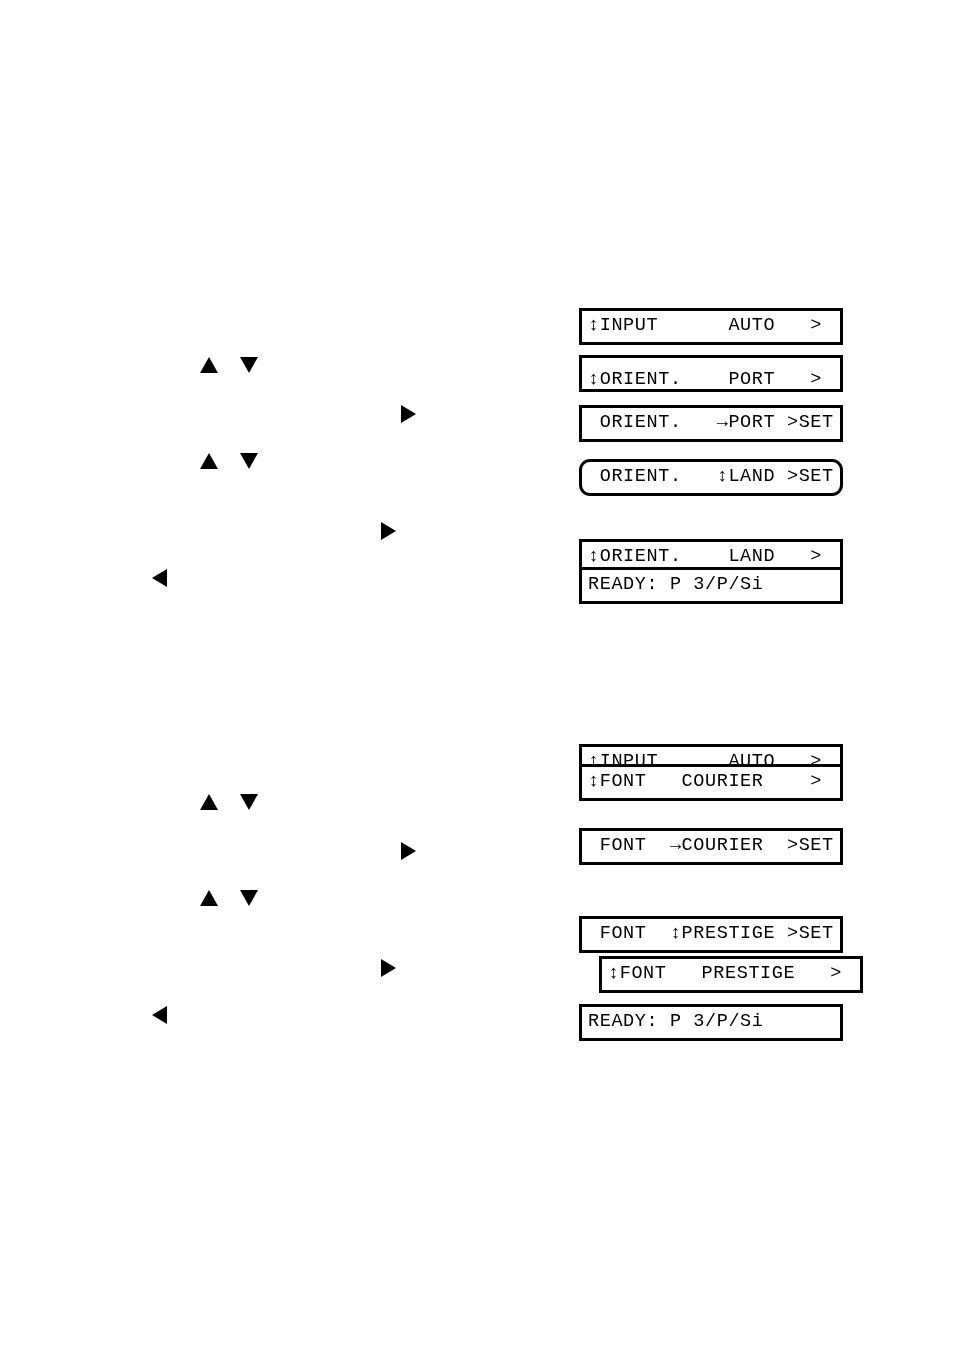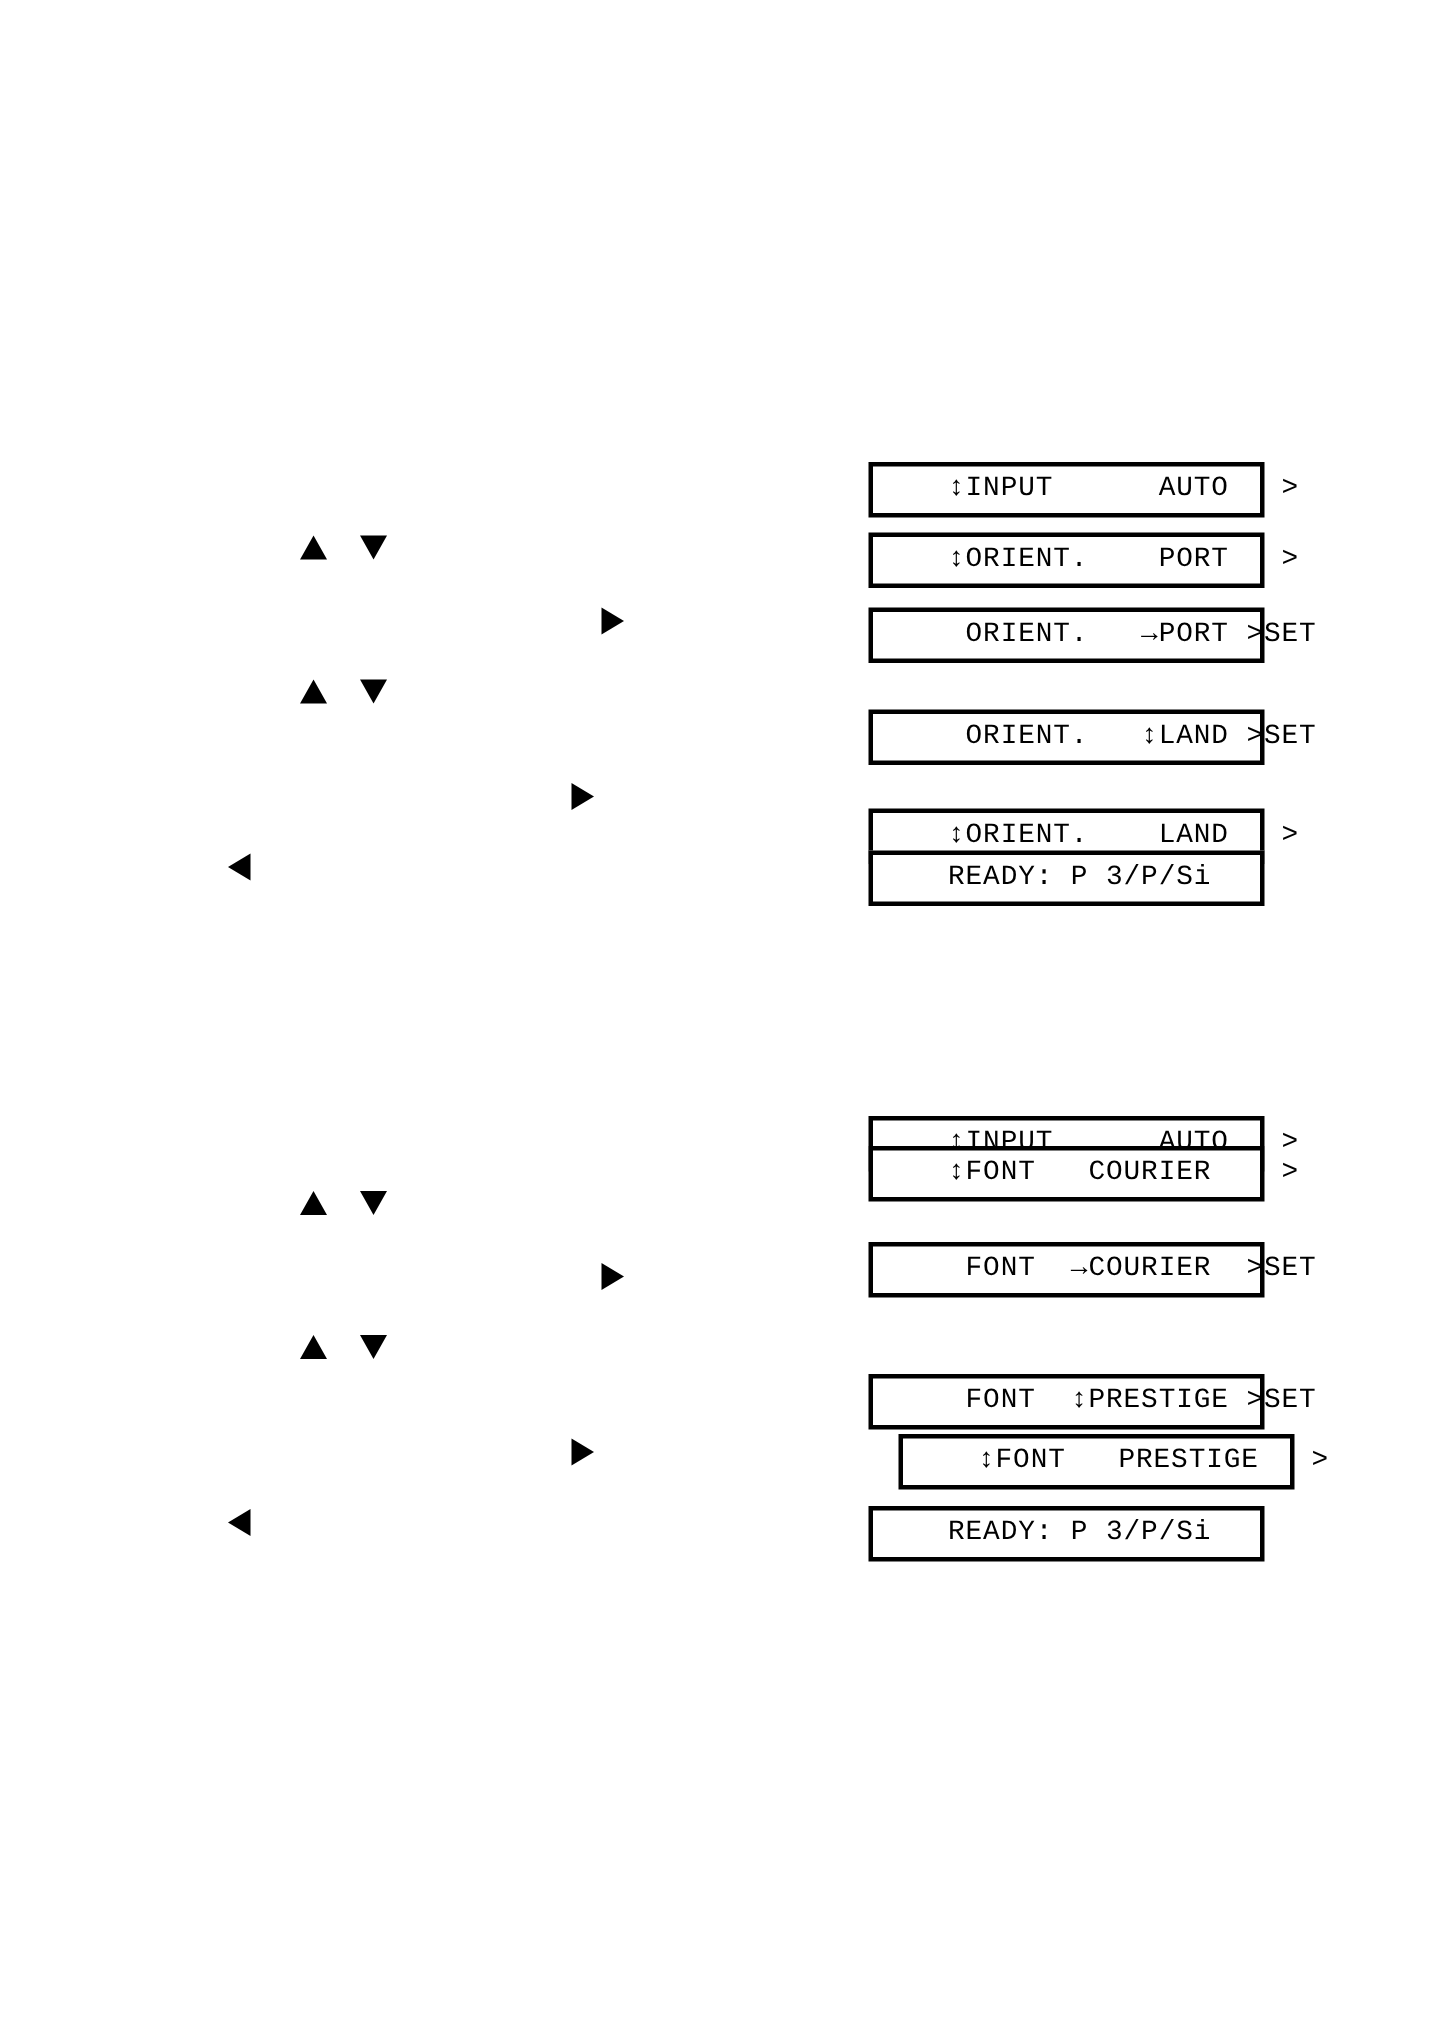--- a/index.html
+++ b/index.html
@@ -27,21 +27,20 @@
   .lcd {
     position: absolute;
     box-sizing: border-box;
     border: 3px solid #000000;
     background: #ffffff;
     height: 37px;
     width: 264px;
     left: 579px;
     display: flex;
     align-items: center;
-    padding-left: 44px;
   }
   .lcd-text {
     font-family: "Liberation Mono", "DejaVu Sans Mono", monospace;
     font-size: 18.5px;
     letter-spacing: 0.6px;
     color: #000000;
     white-space: pre;
     line-height: 1;
     padding-left: 6px;
     font-weight: 400;
@@ -77,27 +76,27 @@
 </style>
 </head>
 <body>
 
 <div class="page">
   <div id="render-root">
       <div>
         <div class="lcd" style="top: 308px;">
           <span class="lcd-text">↕INPUT      AUTO   &gt;</span>
         </div>
-        <div class="lcd" style="top: 355px;">
+        <div class="lcd" style="top: 355px; align-items: flex-end;">
           <span class="lcd-text">↕ORIENT.    PORT   &gt;</span>
         </div>
         <div class="lcd" style="top: 405px;">
           <span class="lcd-text"> ORIENT.   →PORT &gt;SET</span>
         </div>
-        <div class="lcd" style="top: 473px;">
+        <div class="lcd" style="top: 459px; border-radius: 11px;">
           <span class="lcd-text"> ORIENT.   ↕LAND &gt;SET</span>
         </div>
         <div class="lcd" style="top: 519px; margin-top: 20px;">
           <span class="lcd-text">↕ORIENT.    LAND   &gt;</span>
         </div>
         <div class="lcd" style="top: 567px;">
           <span class="lcd-text">READY: P 3/P/Si</span>
         </div>
         <div class="arrow arrow-up" style="left: 200px; top: 357px;"></div>
         <div class="arrow arrow-down" style="left: 240px; top: 357px;"></div>

